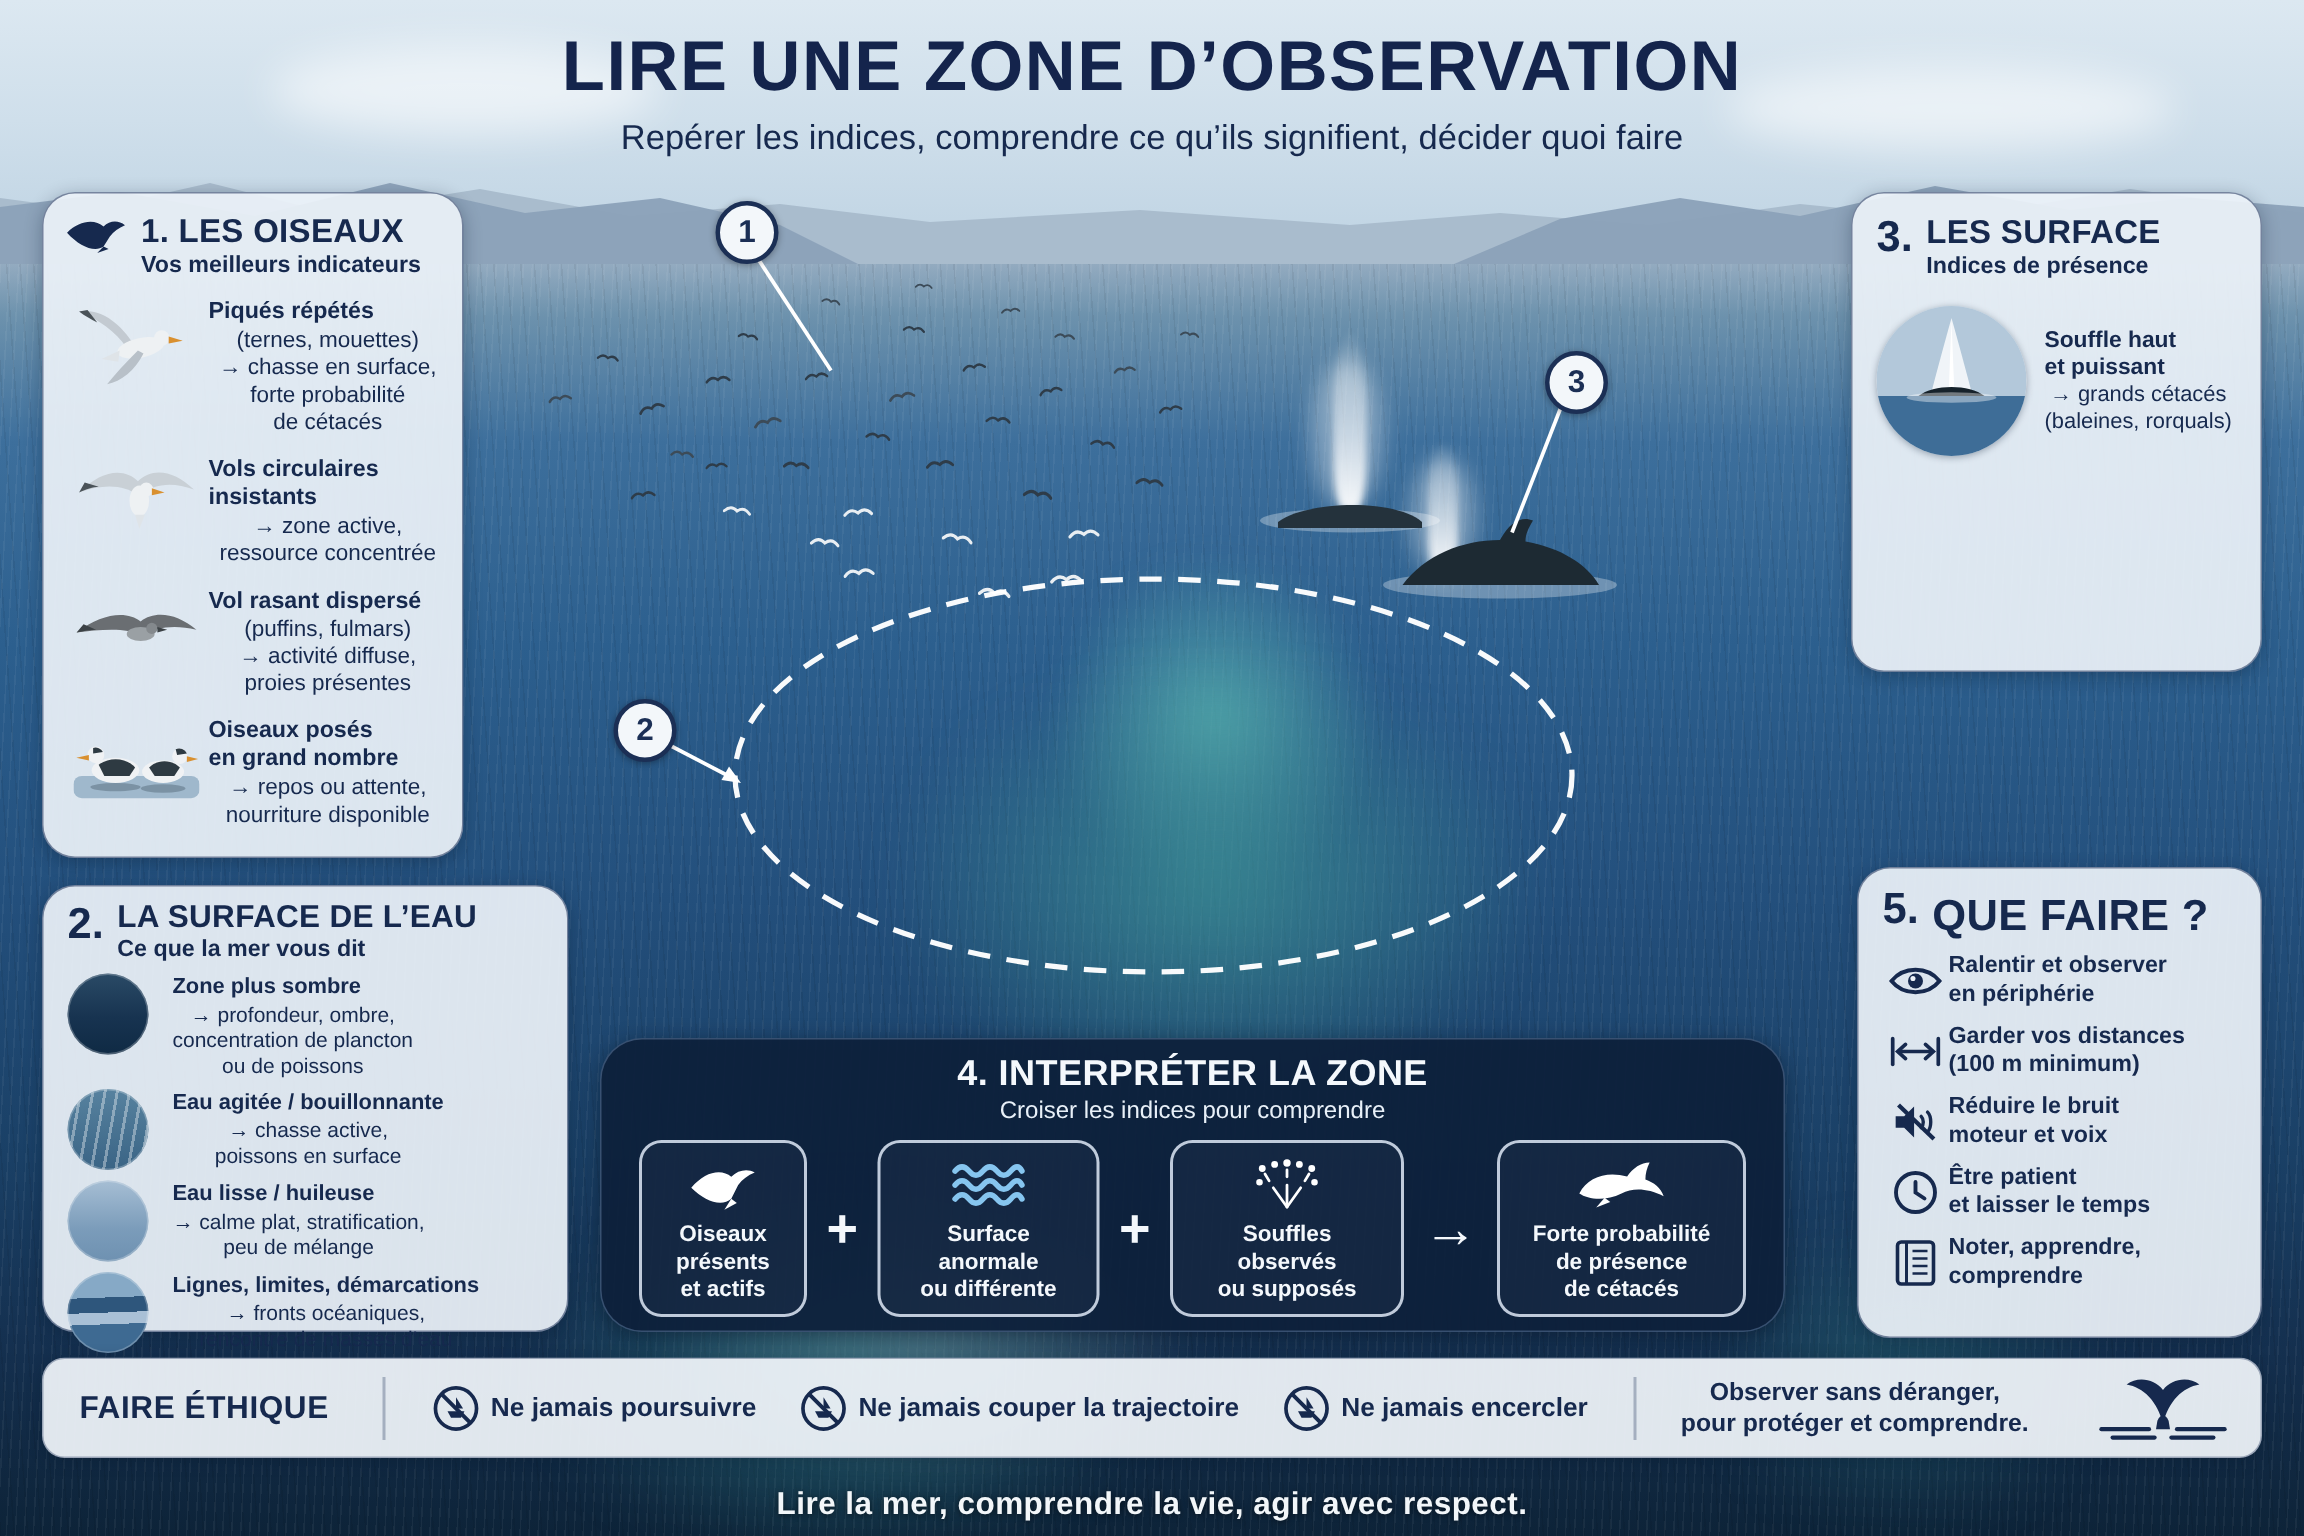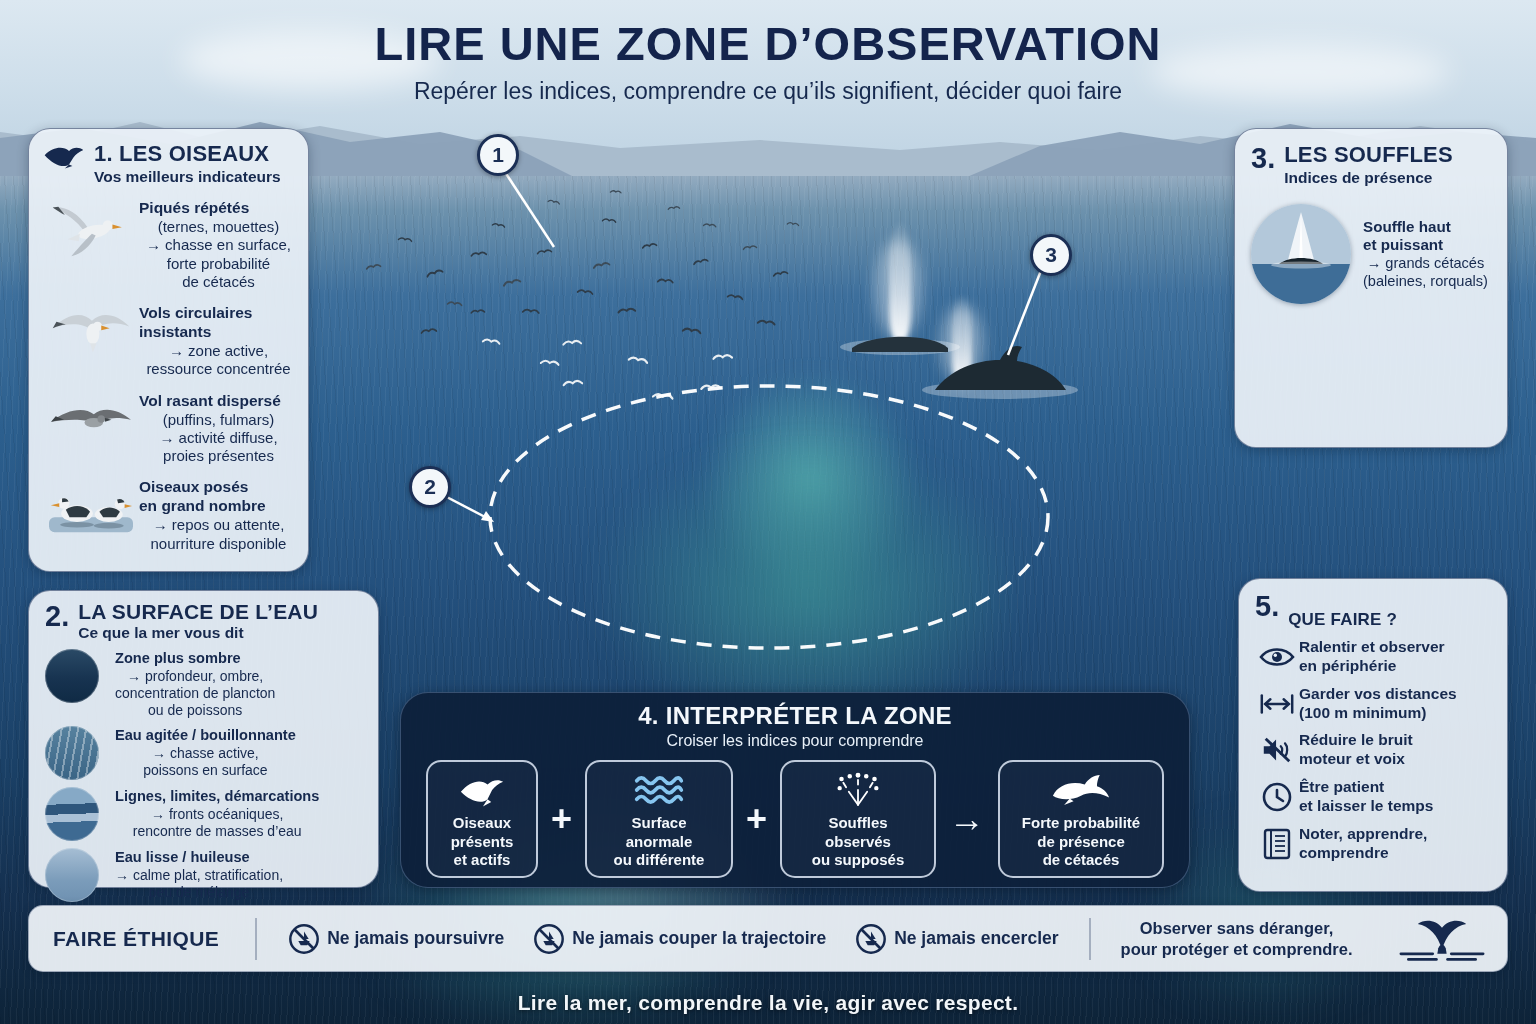--- a/index.html
+++ b/index.html
@@ -407,42 +407,42 @@
     </div>
     <div class="sitem">
       <div class="scircle c2"></div>
       <div class="stxt">
         <div class="lead">Eau agitée / bouillonnante</div>
         <div class="bdy">→ chasse active,
 poissons en surface</div>
       </div>
     </div>
     <div class="sitem">
+      <div class="scircle c4"></div>
+      <div class="stxt">
+        <div class="lead">Eau lisse / huileuse</div>
+        <div class="bdy">→ calme plat, stratification,
+peu de mélange</div>
+      </div>
+    </div>
+    <div class="sitem">
       <div class="scircle c3"></div>
       <div class="stxt">
         <div class="lead">Lignes, limites, démarcations</div>
         <div class="bdy">→ fronts océaniques,
 rencontre de masses d’eau</div>
       </div>
     </div>
-    <div class="sitem">
-      <div class="scircle c4"></div>
-      <div class="stxt">
-        <div class="lead">Eau lisse / huileuse</div>
-        <div class="bdy">→ calme plat, stratification,
-peu de mélange</div>
-      </div>
-    </div>
   </div>
 
   <div class="panel" id="panel-blows">
     <div class="ph">
       <div class="ph-num">3.</div>
       <div>
-        <div class="ph-title" style="font-size:22px;">LES SOUFFLES</div>
+        <div class="ph-title" style="font-size:22px;">LES SURFACE</div>
         <div class="ph-sub">Indices de présence</div>
       </div>
     </div>
     <div class="blitem">
       <div class="pcircle">
         <svg width="100" height="100" viewBox="0 0 100 100">
           <rect width="100" height="60" fill="#b3c8da"></rect>
           <rect y="60" width="100" height="40" fill="#3e6d97"></rect>
           <path d="M50 8 C45 26 40 44 36 60 L64 60 C60 44 55 26 50 8 Z" fill="rgba(255,255,255,.8)"></path>
           <path d="M50 10 L48 60 L52 60 Z" fill="#ffffff"></path>
@@ -455,21 +455,21 @@
 et puissant</div>
         <div class="bdy">→ grands cétacés
 (baleines, rorquals)</div>
       </div>
     </div>
   </div>
 
   <div class="panel" id="panel-actions">
     <div class="ph">
       <div class="ph-num">5.</div>
-      <div class="ph-title" style="font-size:17px;margin-top:20px;">QUE FAIRE ?</div>
+      <div class="ph-title" style="font-size:29px;margin-top:5px;">QUE FAIRE ?</div>
     </div>
     <div class="aitem">
       <div class="aicon">
         <svg width="36" height="24" viewBox="0 0 36 24">
             <path d="M2 12 C10 2 26 2 34 12 C26 22 10 22 2 12 Z" fill="none" stroke="#16294e" stroke-width="2.6"></path>
             <circle cx="18" cy="12" r="5" fill="#16294e"></circle>
             <circle cx="16.3" cy="10.3" r="1.7" fill="#ebf1f7"></circle>
           </svg>
       </div>
       <div class="atxt">Ralentir et observer

